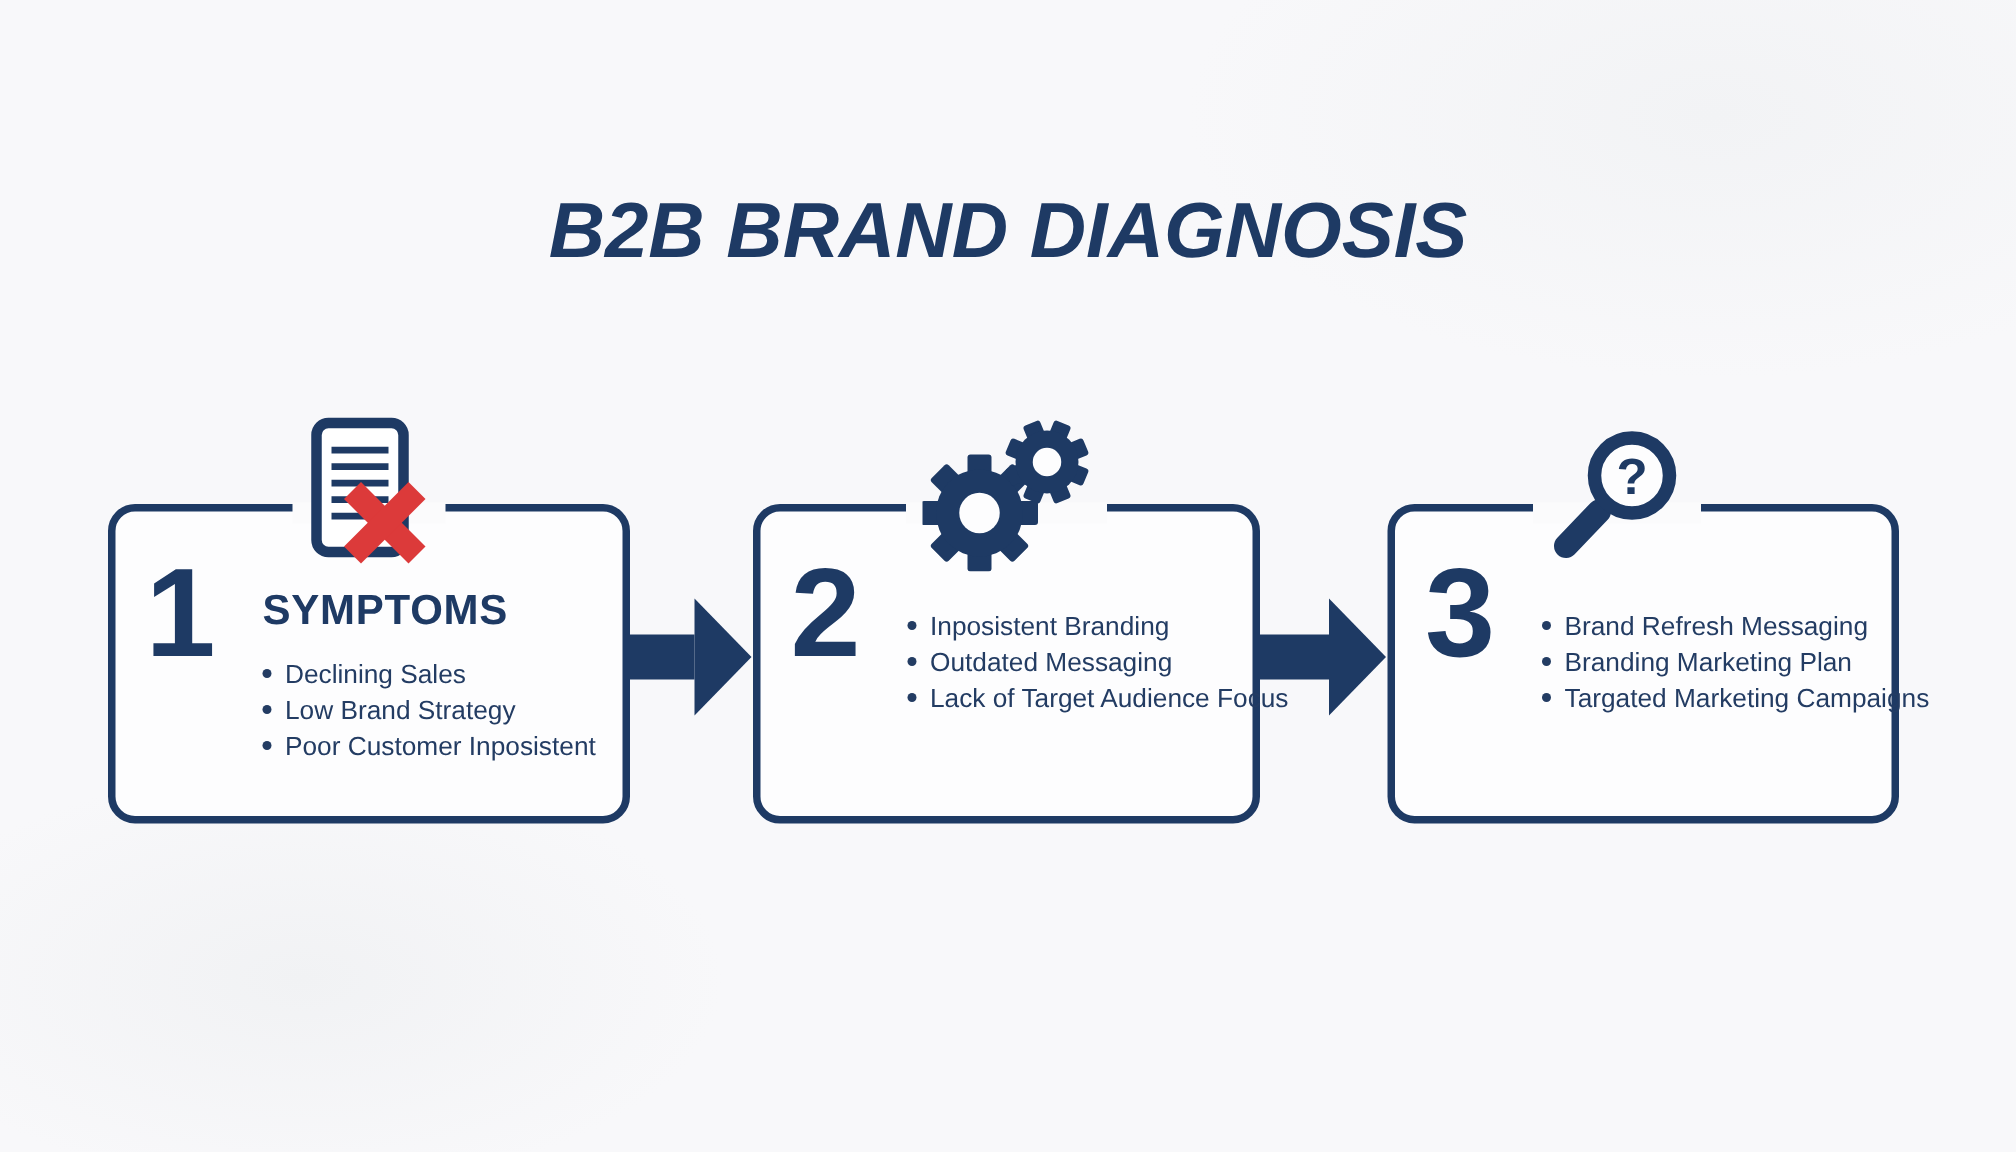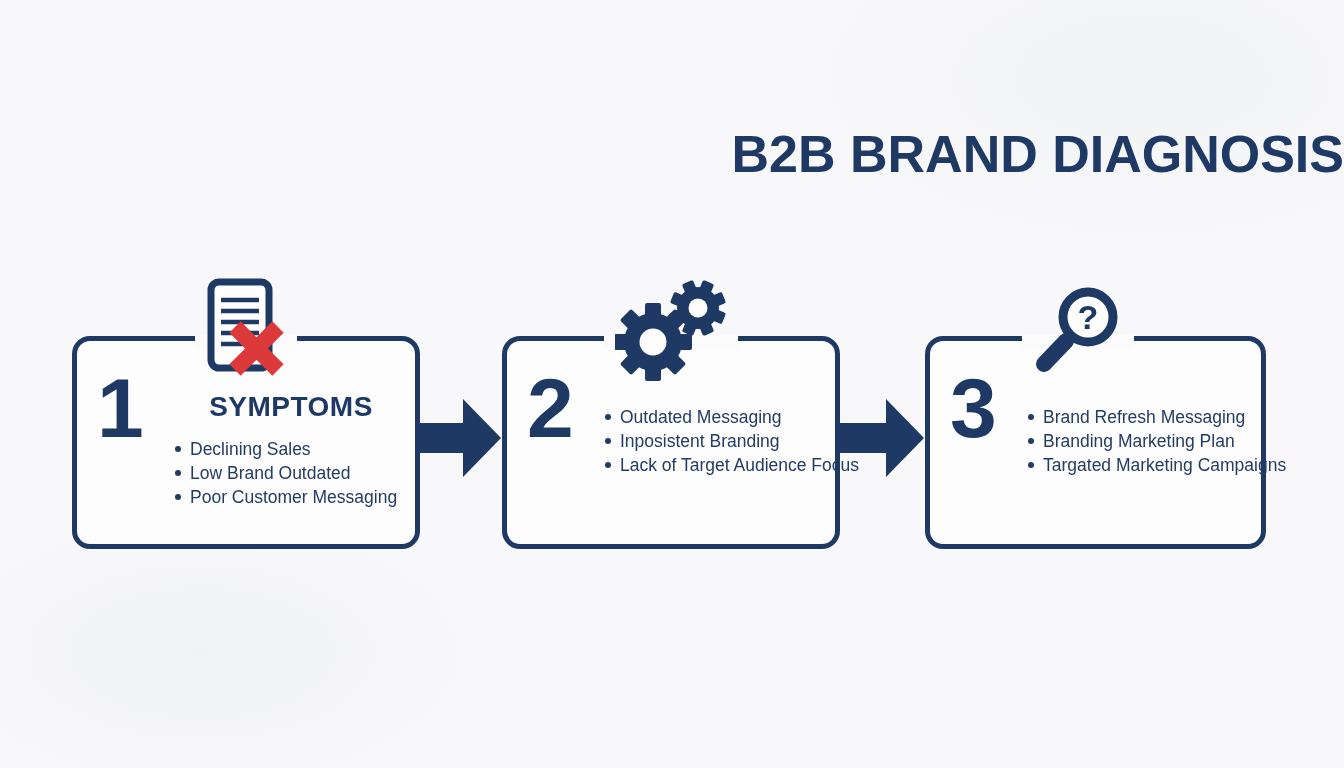--- a/index.html
+++ b/index.html
@@ -10,25 +10,26 @@
       radial-gradient(ellipse 400px 200px at 15% 85%, #f1f2f4 0%, rgba(241,242,244,0) 70%),
       radial-gradient(ellipse 500px 250px at 85% 10%, #f2f3f5 0%, rgba(242,243,245,0) 70%),
       #f8f8fa;
     position: relative;
     overflow: hidden;
     color: #1e3a64;
   }
   .page-title {
     position: absolute;
     top: 124px; left: 0; width: 100%;
-    text-align: right;
+    text-align: center;
     font-size: 52px;
     font-weight: bold;
     letter-spacing: 0px;
     color: #1e3a64;
+    font-style: italic;
   }
   .step-box {
     position: absolute;
     top: 336px;
     height: 213px;
     background: #fdfdfe;
     border: 5px solid #1e3a64;
     border-radius: 18px;
   }
   .box-1 { left: 72px;  width: 348px; }
@@ -68,21 +69,20 @@
     position: absolute;
     left: 98px;
     top: 50px;
     right: 8px;
   }
   .step-heading {
     font-size: 28px;
     font-weight: bold;
     letter-spacing: 0.5px;
     color: #1e3a64;
-    text-align: center;
   }
   .bullet-list {
     margin-top: 14px;
     display: flex;
     flex-direction: column;
   }
   .bullet-item {
     display: flex;
     align-items: baseline;
     font-size: 17.5px;
@@ -139,25 +139,25 @@
   <div class="step-number">1</div>
   <div class="step-content">
     <div class="step-heading">SYMPTOMS</div>
     <div class="bullet-list">
       <div class="bullet-item">
           <span class="bullet-dot"></span>
           <span>Declining Sales</span>
         </div>
       <div class="bullet-item">
           <span class="bullet-dot"></span>
-          <span>Low Brand Outdated</span>
-        </div>
-      <div class="bullet-item">
-          <span class="bullet-dot"></span>
-          <span>Poor Customer Messaging</span>
+          <span>Low Brand Strategy</span>
+        </div>
+      <div class="bullet-item">
+          <span class="bullet-dot"></span>
+          <span>Poor Customer Inposistent</span>
         </div>
     </div>
   </div>
 </div>
 
 <div class="flow-arrow arrow-1">
   <div class="arrow-shaft"></div>
     <div class="arrow-head"></div>
 </div>
 
@@ -191,25 +191,25 @@
       </g>
       <circle r="21" fill="#1e3a64"></circle>
       <circle r="9.5" fill="#fdfdfe"></circle>
     </g>
   </svg>
   <div class="step-number">2</div>
   <div class="step-content">
     <div class="bullet-list">
       <div class="bullet-item">
           <span class="bullet-dot"></span>
+          <span>Inposistent Branding</span>
+        </div>
+      <div class="bullet-item">
+          <span class="bullet-dot"></span>
           <span>Outdated Messaging</span>
-        </div>
-      <div class="bullet-item">
-          <span class="bullet-dot"></span>
-          <span>Inposistent Branding</span>
         </div>
       <div class="bullet-item">
           <span class="bullet-dot"></span>
           <span>Lack of Target Audience Focus</span>
         </div>
     </div>
   </div>
 </div>
 
 <div class="flow-arrow arrow-2">

